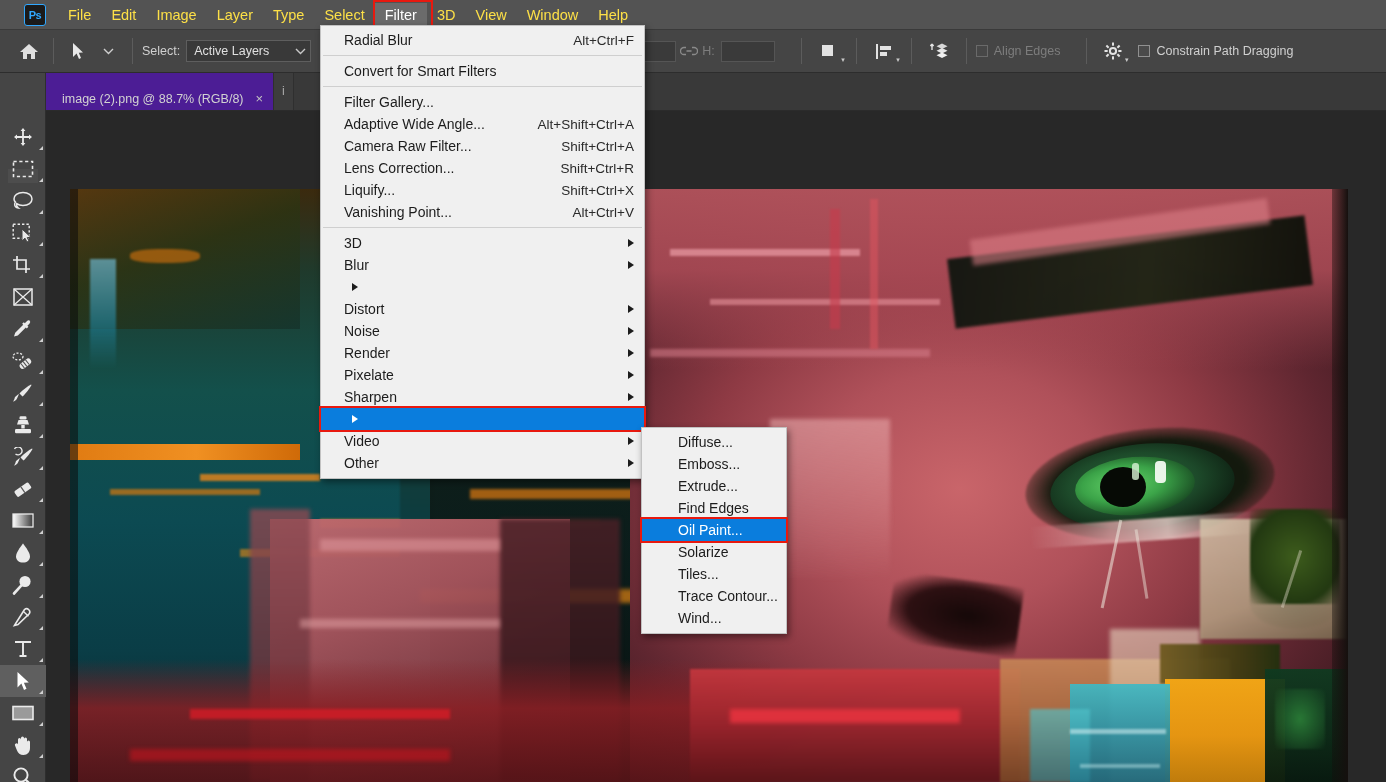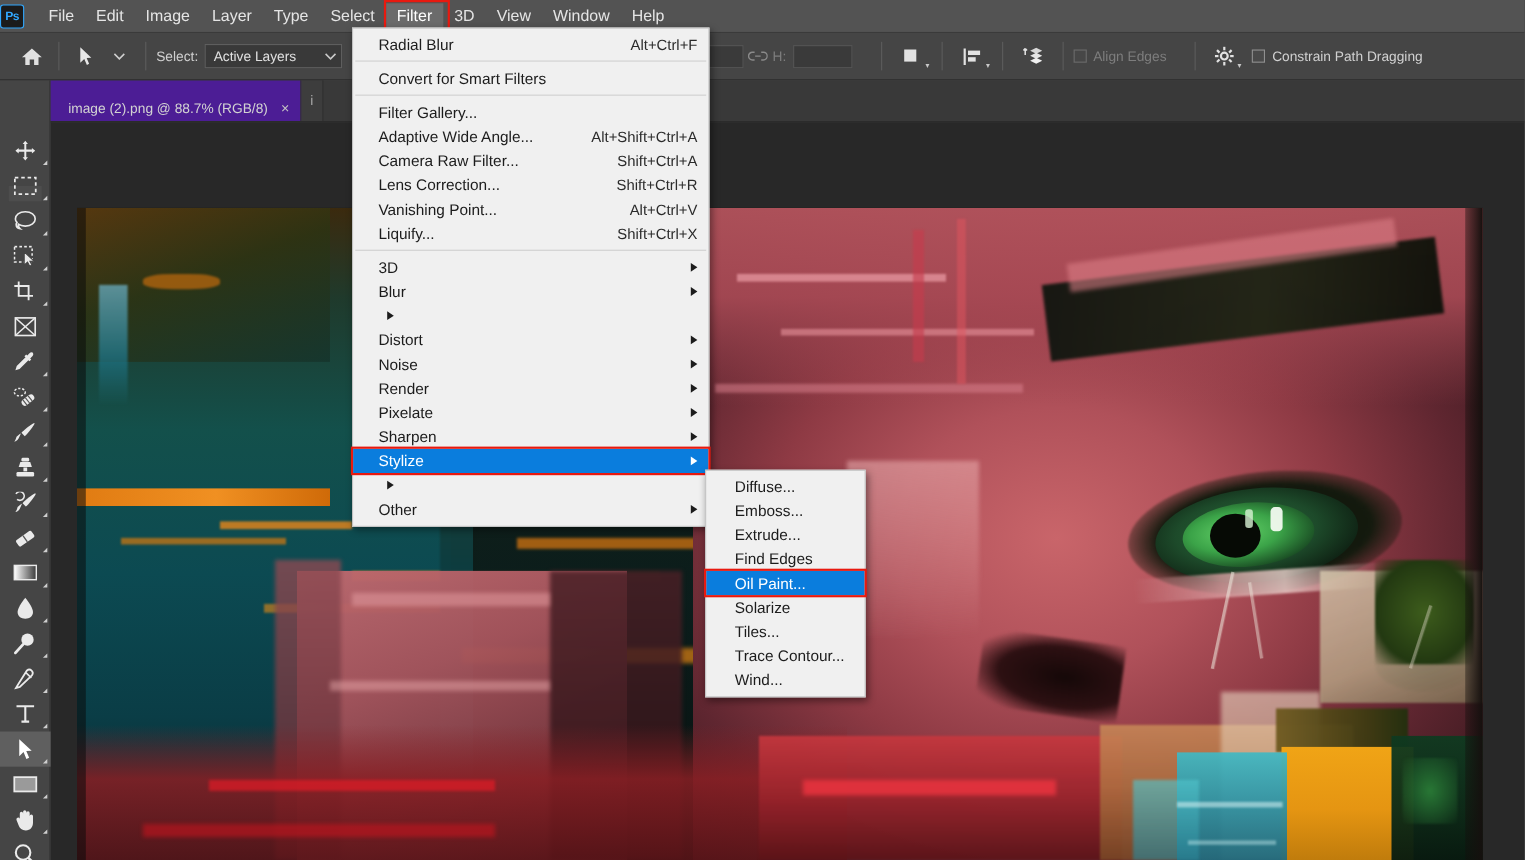--- a/index.html
+++ b/index.html
@@ -13,29 +13,29 @@
   #app { position: relative; width: 1386px; height: 782px; }
 
   
   .menubar {
     position: absolute; left: 0; top: 0; width: 1386px; height: 29px;
     background: #535353;
     display: flex; align-items: center;
     z-index: 40;
   }
   .ps-logo {
-    width: 22px; height: 22px; margin-left: 0; margin-right: 12px;
+    width: 22px; height: 22px; margin-left: 24px; margin-right: 12px;
     border: 1px solid #31a8ff; border-radius: 3px;
     background: #1b1b1b;
     color: #31a8ff; font-size: 11px; font-weight: bold;
     display: flex; align-items: center; justify-content: center;
     letter-spacing: -0.5px;
   }
   .menubar-item {
-    color: #e5e5e5; font-size: 14.5px;
+    color: #fde047; font-size: 14.5px;
     padding: 4px 10px; cursor: default;
     position: relative; white-space: nowrap;
   }
   .menubar-item.active { background: #6b6b6b; color: #ffffff; }
   .menubar-item.annot::after {
     content: ""; position: absolute; left: -2px; top: -3px;
     width: calc(100% + 4px); height: calc(100% + 6px);
     border: 2.5px solid #e8190f; pointer-events: none;
   }
 
@@ -164,21 +164,21 @@
 
   
   .submenu {
     position: absolute; left: 641px; top: 427px; width: 146px;
     background: #f0f0f0; border: 1px solid #c2c2c2;
     box-shadow: 2px 3px 7px rgba(0,0,0,0.45);
     padding: 3px 0 4px 0;
     z-index: 70;
     font-size: 14px; color: #1c1c1c;
   }
-  .submenu .mi { padding-left: 26px; }
+  .submenu .mi { padding-left: 36px; }
 </style>
 </head>
 <body>
 
 <div id="app">
 
   <div class="menubar">
     <div class="ps-logo">Ps</div>
     <div class="menubar-item">File</div>
     <div class="menubar-item">Edit</div>
@@ -580,27 +580,27 @@
     </div>
     <div class="mi">
       <span class="lbl">Camera Raw Filter...</span>
       <span class="accel">Shift+Ctrl+A</span>
     </div>
     <div class="mi">
       <span class="lbl">Lens Correction...</span>
       <span class="accel">Shift+Ctrl+R</span>
     </div>
     <div class="mi">
+      <span class="lbl">Liquify...</span>
+      <span class="accel">Shift+Ctrl+X</span>
+    </div>
+    <div class="mi">
       <span class="lbl">Vanishing Point...</span>
       <span class="accel">Alt+Ctrl+V</span>
     </div>
-    <div class="mi">
-      <span class="lbl">Liquify...</span>
-      <span class="accel">Shift+Ctrl+X</span>
-    </div>
     <div class="msep"></div>
     <div class="mi">
       <span class="lbl">3D</span>
       <span class="arrow"></span>
     </div>
     <div class="mi">
       <span class="lbl">Blur</span>
       <span class="arrow"></span>
     </div>
     <div class="mi">
@@ -620,24 +620,24 @@
     </div>
     <div class="mi">
       <span class="lbl">Pixelate</span>
       <span class="arrow"></span>
     </div>
     <div class="mi">
       <span class="lbl">Sharpen</span>
       <span class="arrow"></span>
     </div>
     <div class="mi sel annot">
-      <span class="lbl">Stylize</span>
-      <span class="arrow"></span>
-    </div>
-    <div class="mi">
+      <span class="arrow"></span>
+    </div>
+    <div class="mi">
+      <span class="lbl">Video</span>
       <span class="arrow"></span>
     </div>
     <div class="mi">
       <span class="lbl">Other</span>
       <span class="arrow"></span>
     </div>
   </div>
 
   <div class="submenu">
     <div class="mi">

